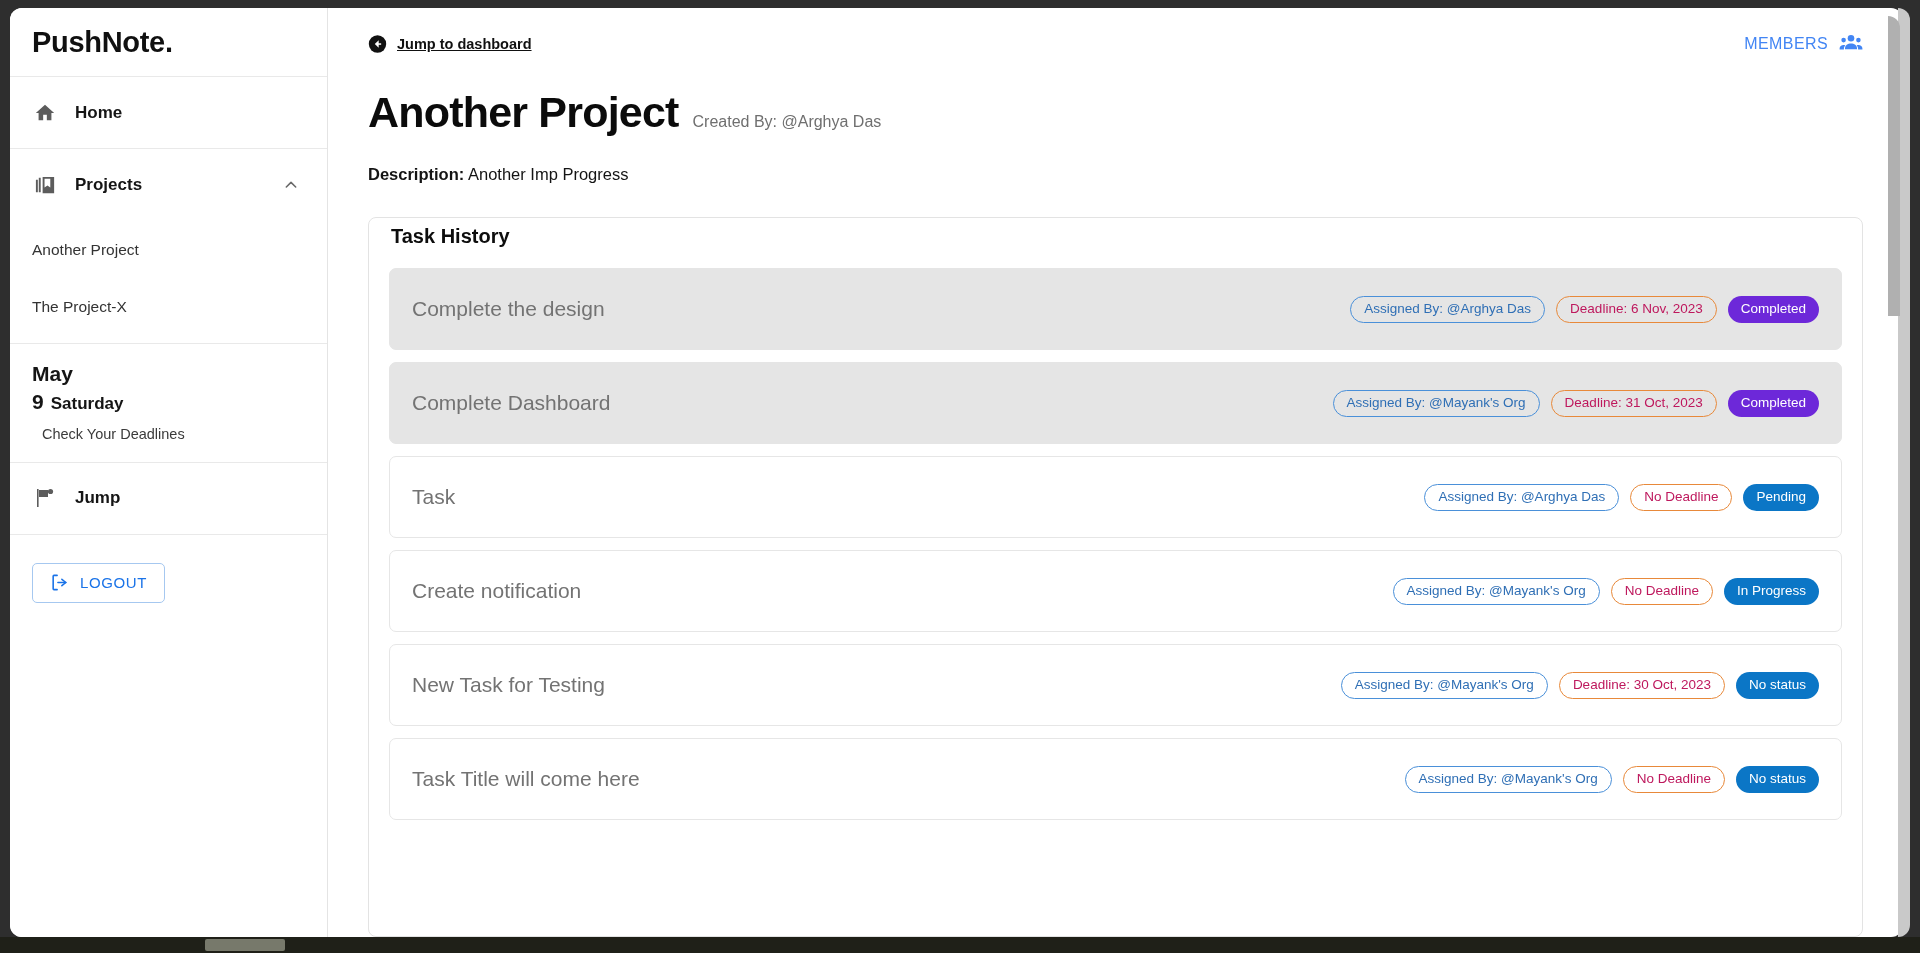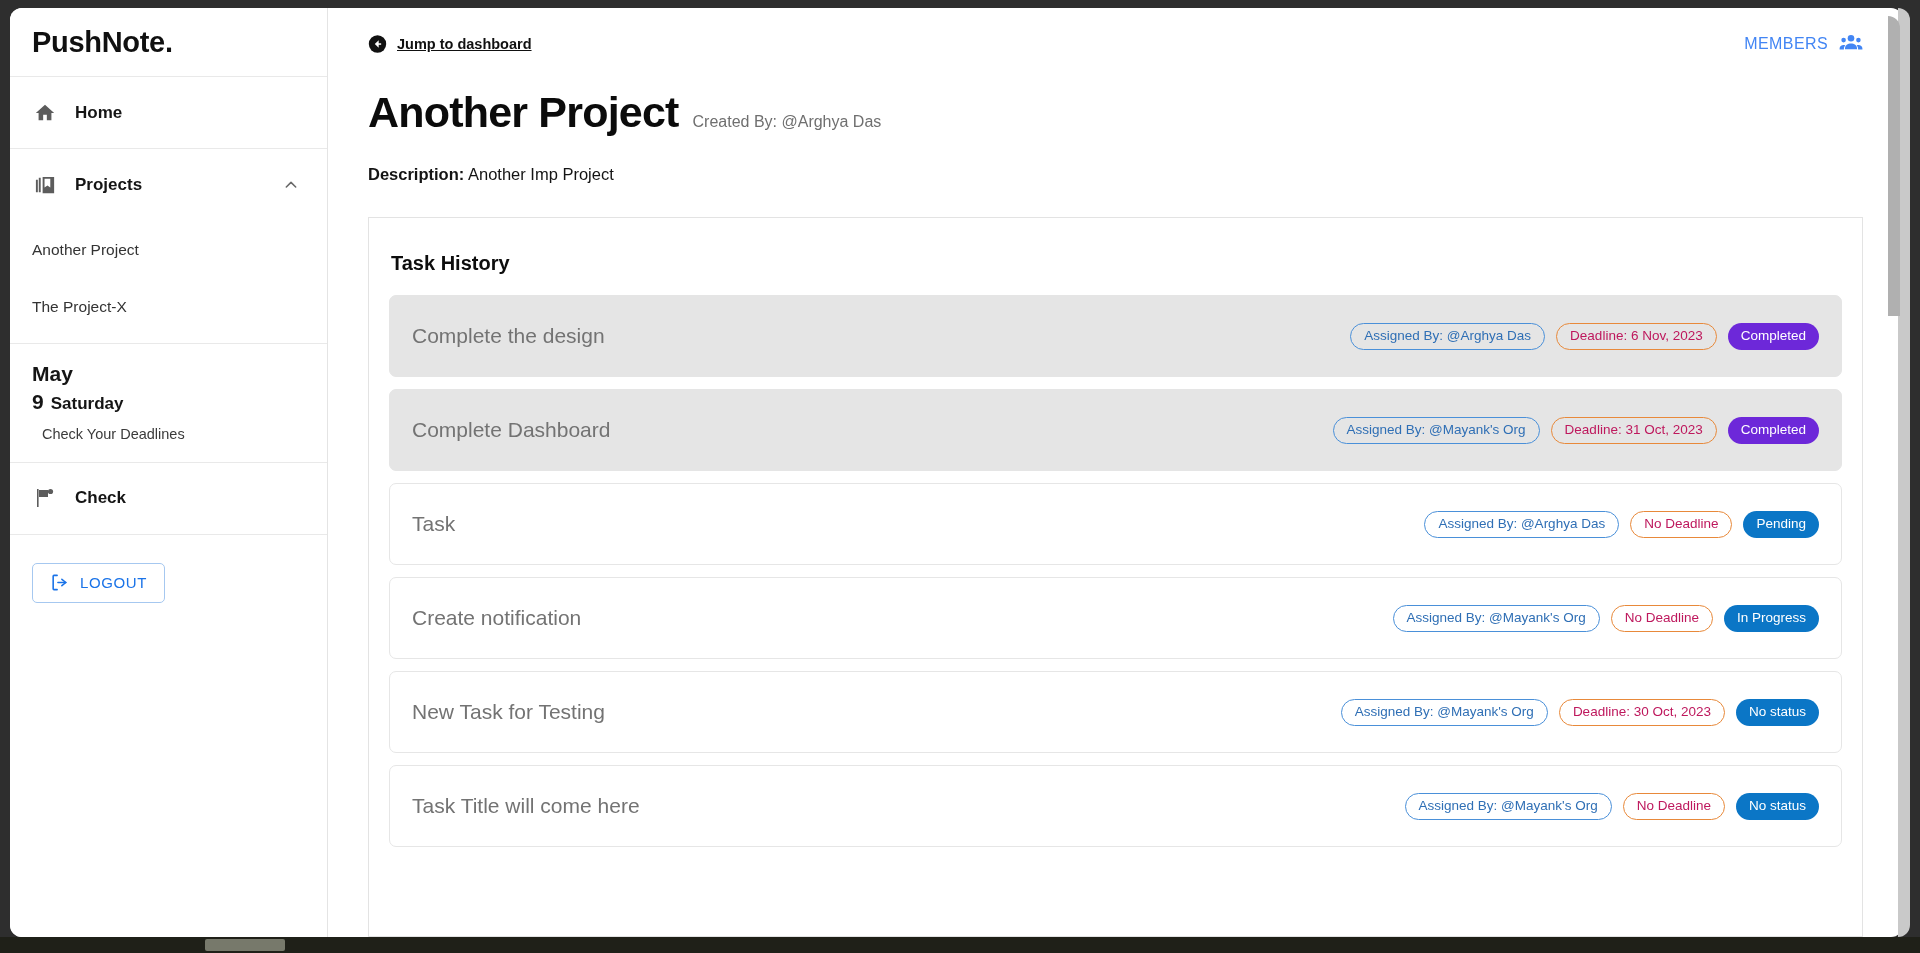--- a/index.html
+++ b/index.html
@@ -257,23 +257,23 @@
     margin-top: 28px;
     font-size: 16.5px;
     color: #141414;
   }
   #description-label { font-weight: bold; }
 
   
   #task-card {
     margin-top: 33px;
     border: 1px solid #e3e3e3;
-    border-radius: 0;
+    border-radius: 8px;
     background: #fff;
-    padding: 34px 20px 0 20px;
+    padding: 7px 20px 0 20px;
     height: 720px;
     overflow: hidden;
   }
   #task-card-title {
     font-size: 20px;
     font-weight: bold;
     color: #0d0d0d;
     margin-bottom: 20px;
     padding-left: 2px;
   }
@@ -391,21 +391,21 @@
       </div>
 
       <div class="nav-row">
         <span class="nav-icon">
           <svg width="24" height="24" viewBox="0 0 24 24" fill="currentColor">
             <path d="M4 3h1.6v18H4z"></path>
             <path d="M6 4h9v7H6z"></path>
             <circle cx="17.5" cy="5.5" r="2.6"></circle>
           </svg>
         </span>
-        <span class="nav-label">Check</span>
+        <span class="nav-label">Jump</span>
       </div>
 
       <div id="logout-wrap">
         <button id="logout-button">
           <span>
             <svg width="19" height="19" viewBox="0 0 24 24" fill="none" stroke="currentColor" stroke-width="2" stroke-linecap="round" stroke-linejoin="round">
               <path d="M9 3H5a1 1 0 0 0-1 1v16a1 1 0 0 0 1 1h4"></path>
               <polyline points="15 16 20 12 15 8"></polyline>
               <line x1="20" y1="12" x2="10" y2="12"></line>
             </svg>
@@ -445,21 +445,21 @@
         </a>
       </div>
 
       <div id="title-row">
         <h1 id="project-title">Another Project</h1>
         <span id="created-by">Created By: @Arghya Das</span>
       </div>
 
       <div id="description-row">
         <span id="description-label">Description:</span>
-        <span id="description-value">Another Imp Project</span>
+        <span id="description-value">Another Imp Progress</span>
       </div>
 
       <section id="task-card">
         <div id="task-card-title">Task History</div>
         <div id="task-rows">
             <div class="task-row done">
               <div class="task-title">Complete the design</div>
               <div class="badges">
                 <span class="pill pill-assigned">Assigned By: @Arghya Das</span>
                 <span class="pill pill-deadline">Deadline: 6 Nov, 2023</span>

